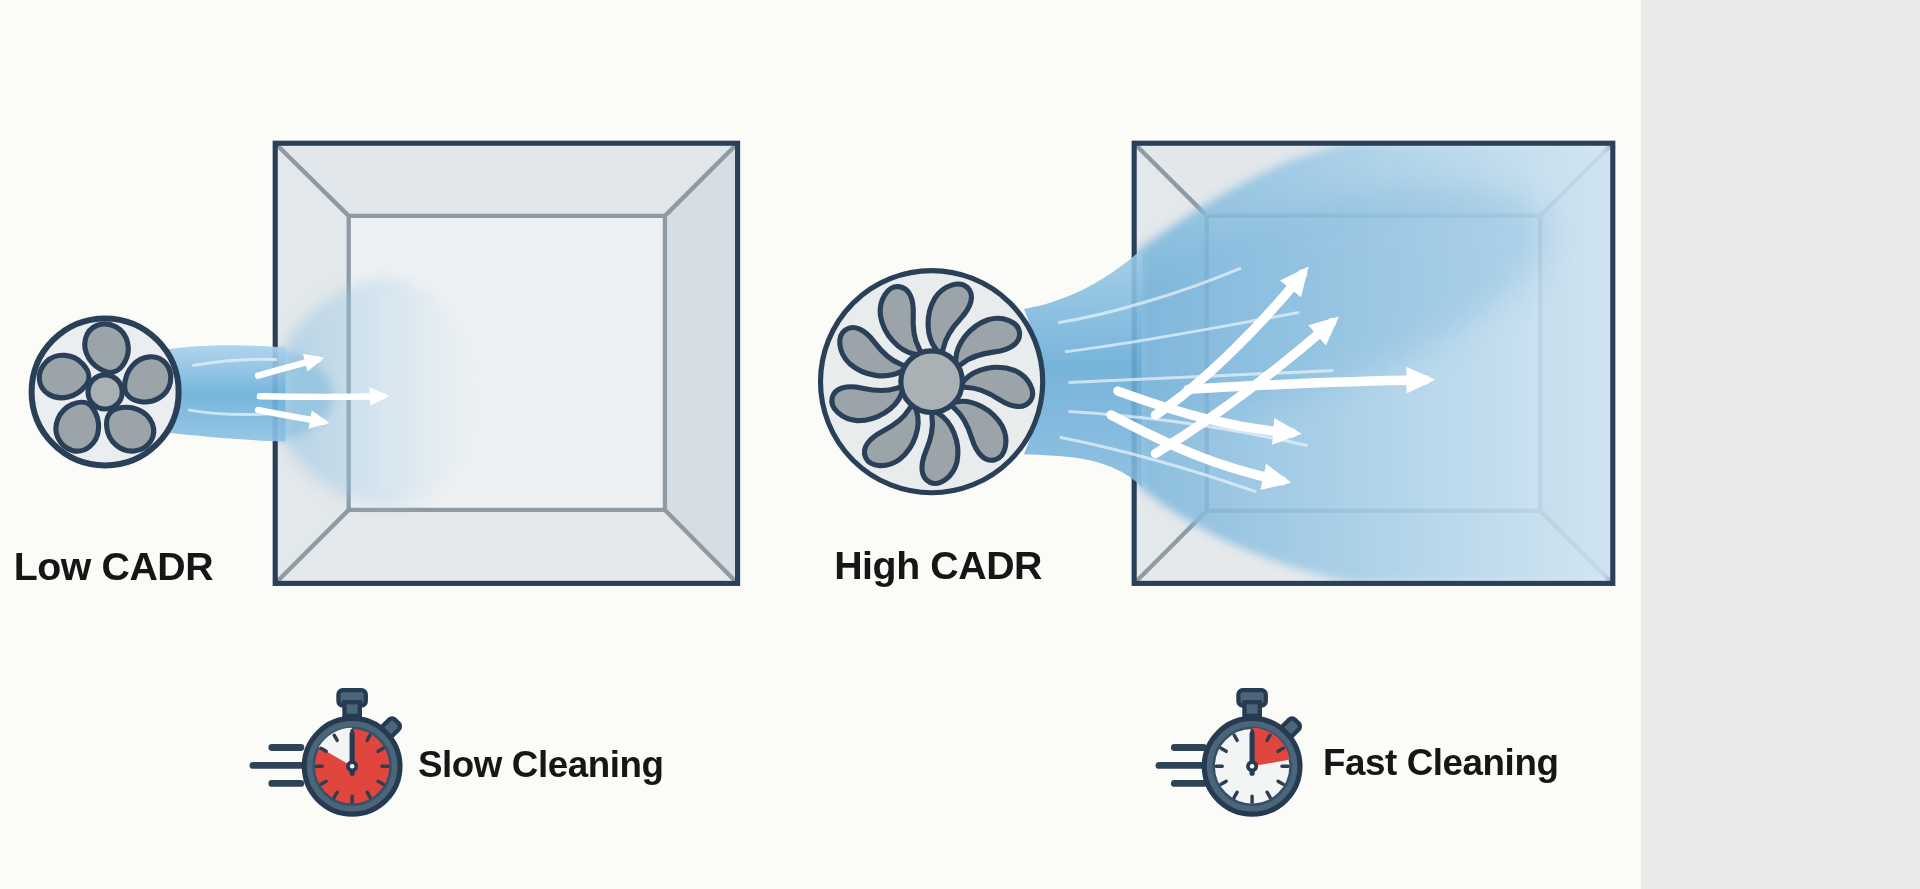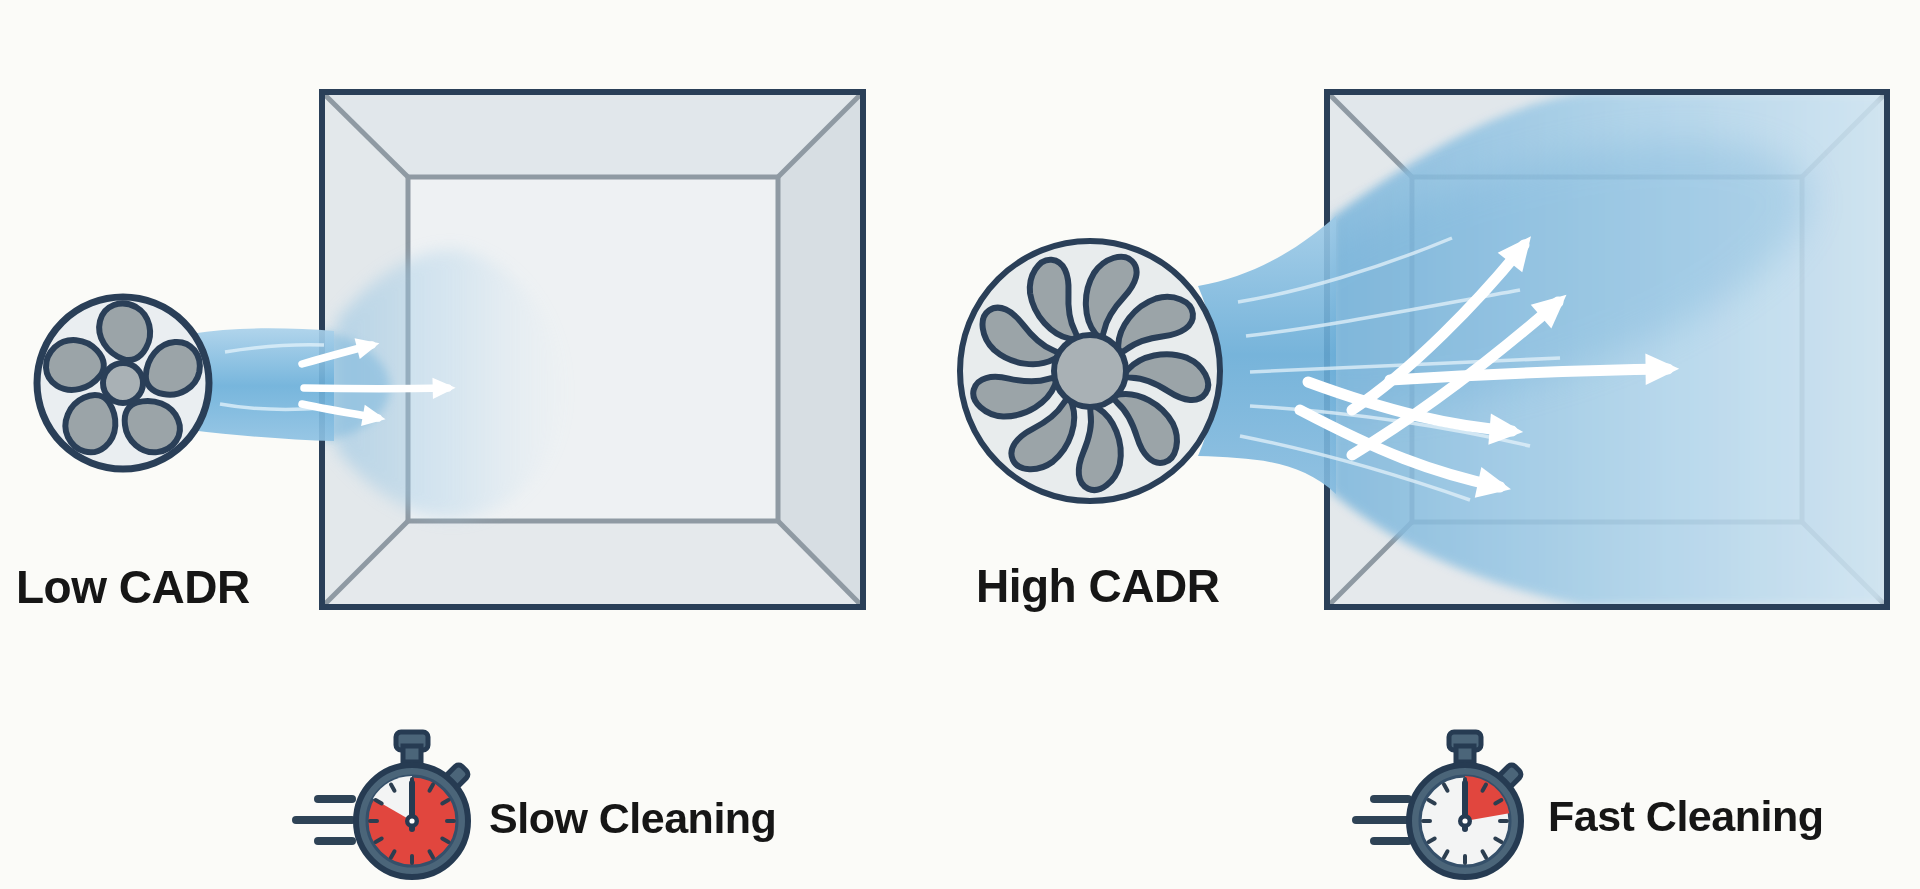--- a/index.html
+++ b/index.html
@@ -1,17 +1,17 @@
 <!DOCTYPE html>
 <html><head>
 <meta charset="utf-8">
 <style>
   html,body{margin:0;padding:0;background:#e9e9e9;}
   .stage{
-    width:1920px;height:889px;position:relative;overflow:hidden;
+    width:1641px;height:889px;position:relative;overflow:hidden;
     background:#fbfbf8;
     font-family:"Liberation Sans", sans-serif;
   }
   svg{display:block;width:100%;height:100%;}
   text.cadr-label{
     font-family:"Liberation Sans", sans-serif;
     font-weight:bold;
     font-size:46px;
     letter-spacing:-0.5px;
     fill:#161616;

